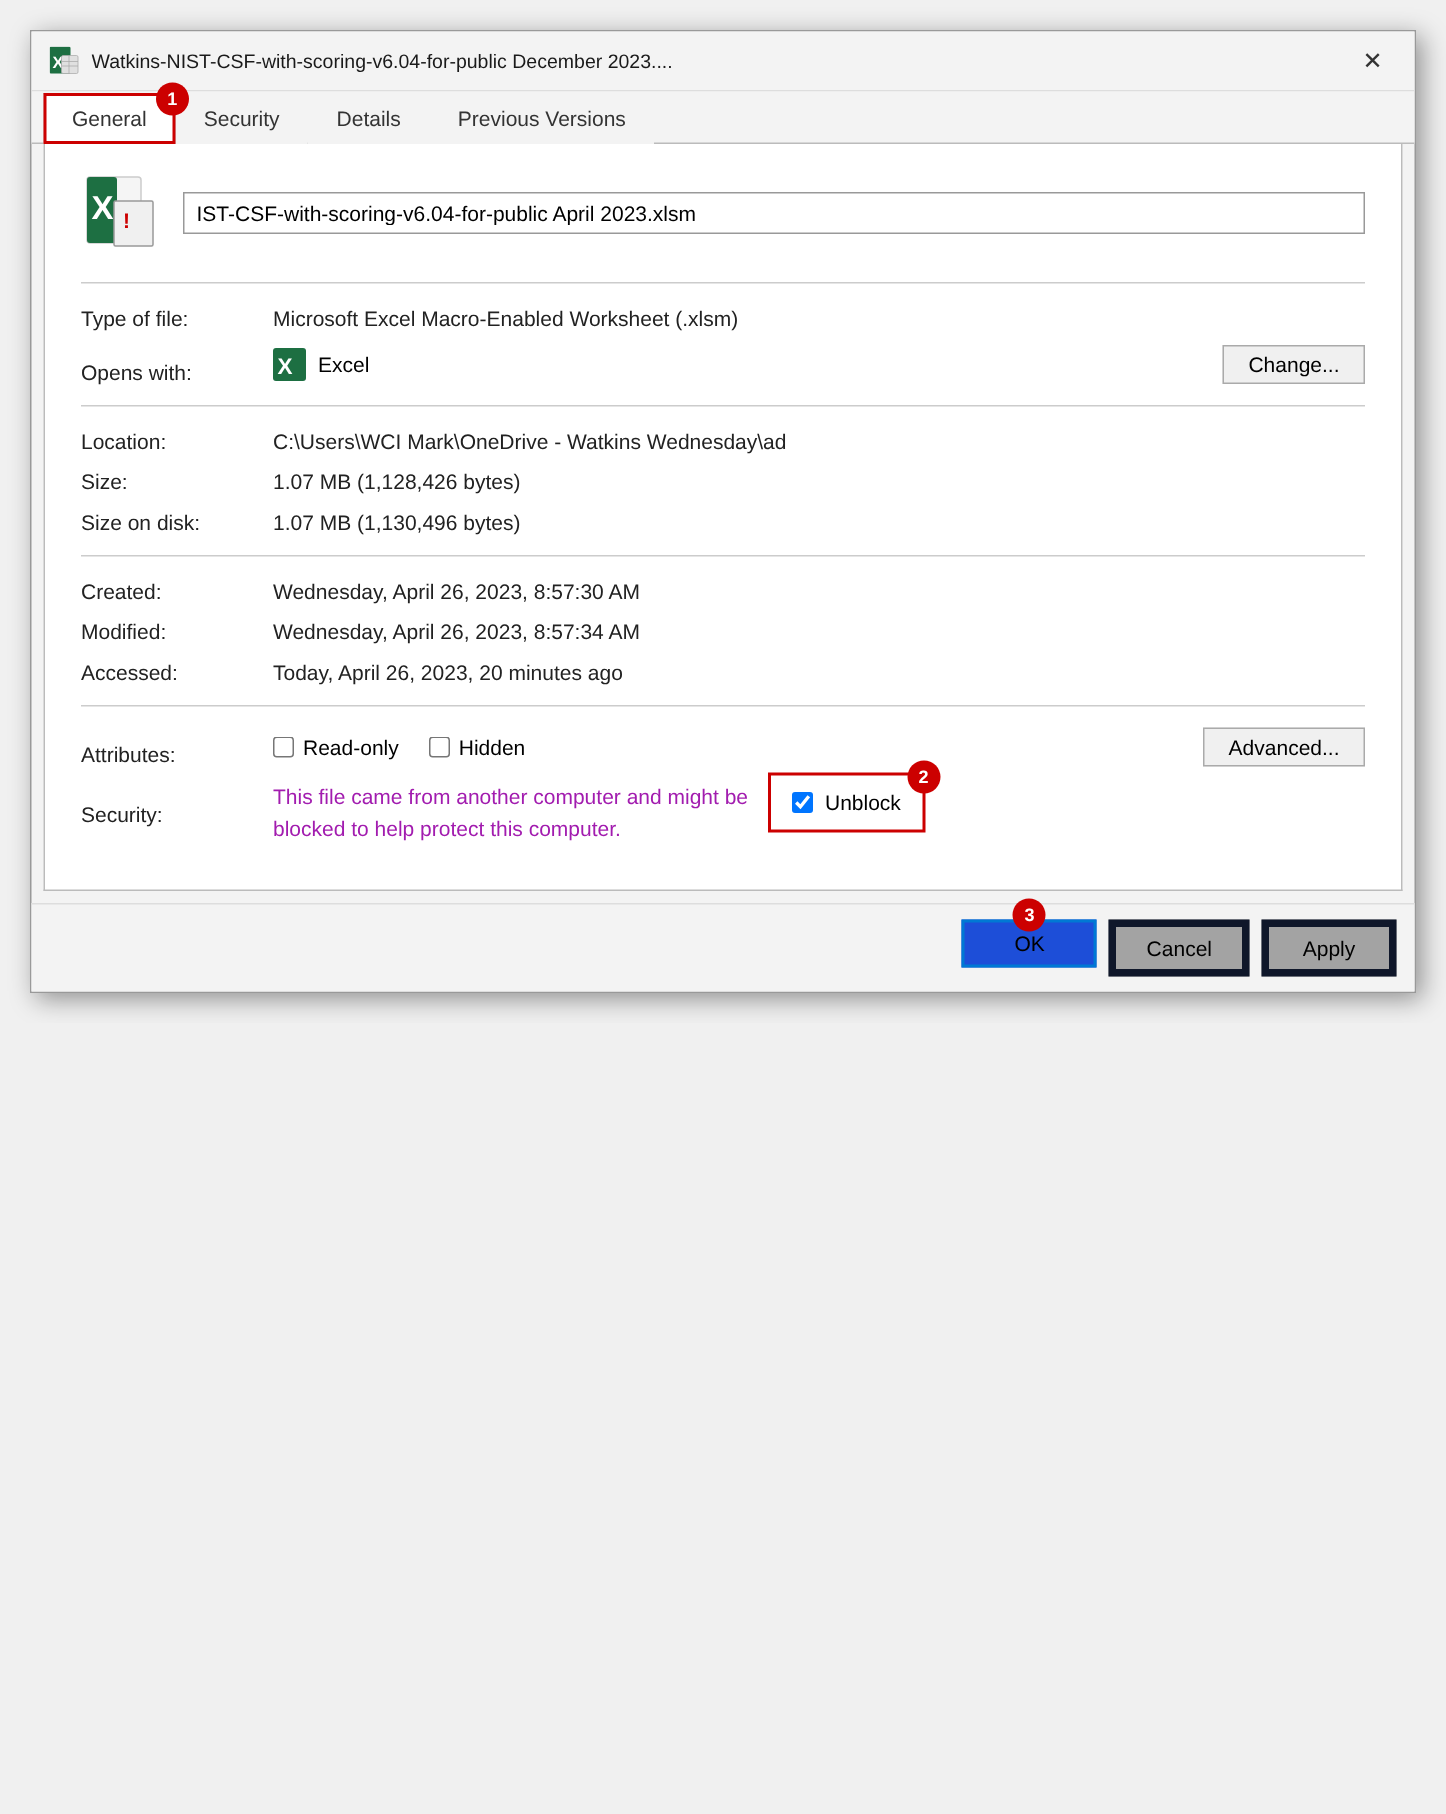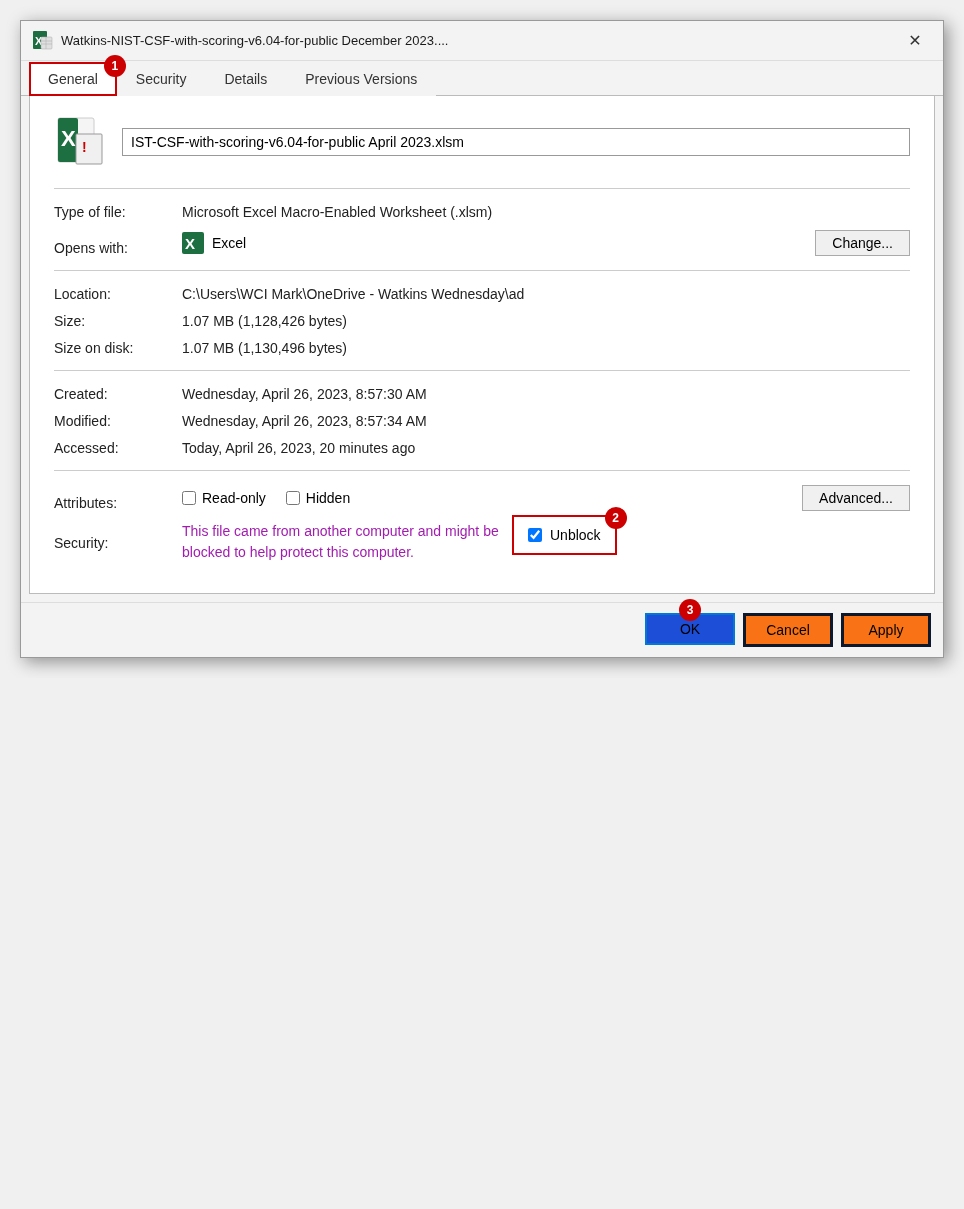--- a/index.html
+++ b/index.html
@@ -261,22 +261,22 @@
       background: #f3f3f3;
       border-top: 1px solid #ddd;
       position: relative;
     }
     .footer-btn {
       min-width: 90px;
       padding: 6px 20px;
       font-size: 14px;
       font-family: inherit;
       cursor: pointer;
-      background: #f97316;
-      border: 3px solid #0f172a;
+      background: #a3a3a3;
+      border: 5px solid #0f172a;
     }
     .footer-btn.primary {
       border: 2px solid #0078d4;
       background: #1d4ed8;
     }
     .ok-container {
       position: relative;
     }
     .ok-badge {
       position: absolute;

